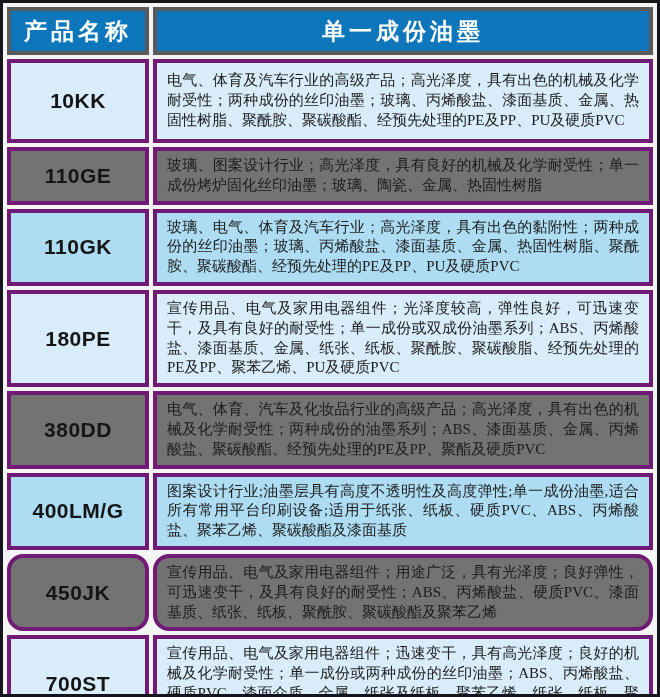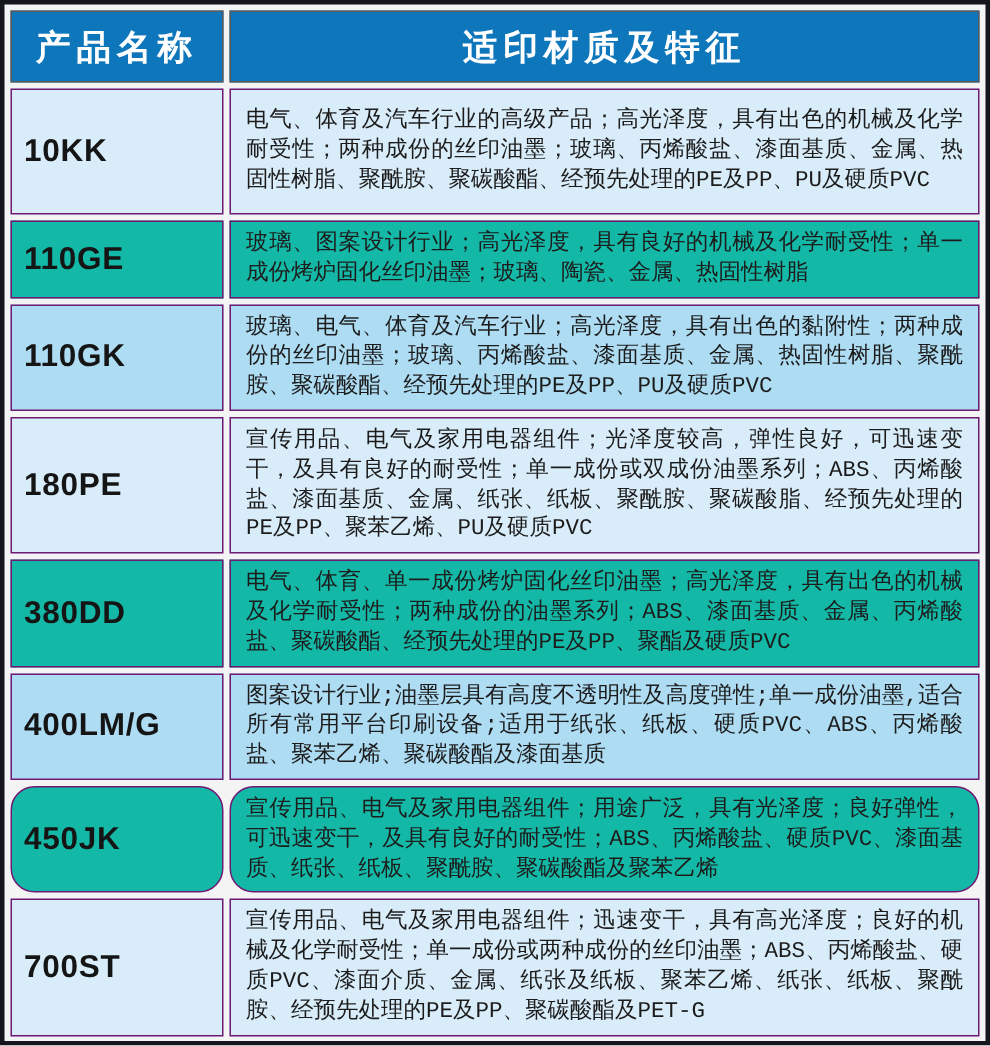--- a/index.html
+++ b/index.html
@@ -15,21 +15,21 @@
 
   table.spec {
     width: 100%;
     height: 100%;
     border-collapse: separate;
     border-spacing: 4px;
     table-layout: fixed;
   }
 
   td, th {
-    border: 1px solid #701a75;
+    border: 4px solid #701a75;
     padding: 4px 8px;
     vertical-align: middle;
   }
 
   col.c-name { width: 142px; }
   col.c-desc { width: auto; }
 
   th.hdr {
     background: #0e76bb;
     color: #ffffff;
@@ -40,36 +40,37 @@
     text-align: center;
     height: 48px;
     border-color: #5a5a5a;
   }
 
   td.name {
     font-family: "Liberation Sans", sans-serif;
     font-weight: bold;
     font-size: 21px;
     color: #151515;
+    text-align: center;
     letter-spacing: 0.5px;
   }
 
   td.desc {
-    font-family: Liberation Mono, monospace;
+    font-family: Liberation Serif, serif;
     font-size: 15px;
     line-height: 1.32;
     color: #1c1c1c;
     text-align: justify;
     text-justify: inter-character;
     padding: 5px 10px;
   }
 
   tr.shade-light td { background: #d9ecf9; }
   tr.shade-med   td { background: #aedcf3; }
-  tr.shade-white td { background: #14b8a6; margin-top: 23px; }
+  tr.shade-white td { background: #737373; margin-top: 23px; }
 
   
   tr[data-row="0"] td { height: 84px; }
   tr[data-row="1"] td { height: 46px; }
   tr[data-row="2"] td { height: 70px; }
   tr[data-row="3"] td { height: 46px; }
   tr[data-row="4"] td { height: 78px; }
   tr[data-row="5"] td { height: 66px; }
   tr[data-row="6"] td { height: 66px; }
   tr[data-row="7"] td { height: 64px; border-radius: 16px; }
@@ -80,21 +81,21 @@
 
 <div class="sheet">
   <table class="spec">
     <colgroup>
       <col class="c-name">
       <col class="c-desc">
     </colgroup>
     <thead>
       <tr>
         <th class="hdr">产品名称</th>
-        <th class="hdr">适印材质及特征</th>
+        <th class="hdr">单一成份油墨</th>
       </tr>
     </thead>
     <tbody>
       <tr data-row="0" class="shade-light">
         <td class="name">10KK</td>
         <td class="desc">电气、体育及汽车行业的高级产品；高光泽度，具有出色的机械及化学耐受性；两种成份的丝印油墨；玻璃、丙烯酸盐、漆面基质、金属、热固性树脂、聚酰胺、聚碳酸酯、经预先处理的PE及PP、PU及硬质PVC</td>
       </tr>
       <tr data-row="1" class="shade-white">
         <td class="name">110GE</td>
         <td class="desc">玻璃、图案设计行业；高光泽度，具有良好的机械及化学耐受性；单一成份烤炉固化丝印油墨；玻璃、陶瓷、金属、热固性树脂</td>
@@ -102,21 +103,21 @@
       <tr data-row="2" class="shade-med">
         <td class="name">110GK</td>
         <td class="desc">玻璃、电气、体育及汽车行业；高光泽度，具有出色的黏附性；两种成份的丝印油墨；玻璃、丙烯酸盐、漆面基质、金属、热固性树脂、聚酰胺、聚碳酸酯、经预先处理的PE及PP、PU及硬质PVC</td>
       </tr>
       <tr data-row="4" class="shade-light">
         <td class="name">180PE</td>
         <td class="desc">宣传用品、电气及家用电器组件；光泽度较高，弹性良好，可迅速变干，及具有良好的耐受性；单一成份或双成份油墨系列；ABS、丙烯酸盐、漆面基质、金属、纸张、纸板、聚酰胺、聚碳酸脂、经预先处理的PE及PP、聚苯乙烯、PU及硬质PVC</td>
       </tr>
       <tr data-row="5" class="shade-white">
         <td class="name">380DD</td>
-        <td class="desc">电气、体育、单一成份烤炉固化丝印油墨；高光泽度，具有出色的机械及化学耐受性；两种成份的油墨系列；ABS、漆面基质、金属、丙烯酸盐、聚碳酸酯、经预先处理的PE及PP、聚酯及硬质PVC</td>
+        <td class="desc">电气、体育、汽车及化妆品行业的高级产品；高光泽度，具有出色的机械及化学耐受性；两种成份的油墨系列；ABS、漆面基质、金属、丙烯酸盐、聚碳酸酯、经预先处理的PE及PP、聚酯及硬质PVC</td>
       </tr>
       <tr data-row="6" class="shade-med">
         <td class="name">400LM/G</td>
         <td class="desc">图案设计行业;油墨层具有高度不透明性及高度弹性;单一成份油墨,适合所有常用平台印刷设备;适用于纸张、纸板、硬质PVC、ABS、丙烯酸盐、聚苯乙烯、聚碳酸酯及漆面基质</td>
       </tr>
       <tr data-row="7" class="shade-white">
         <td class="name">450JK</td>
         <td class="desc">宣传用品、电气及家用电器组件；用途广泛，具有光泽度；良好弹性，可迅速变干，及具有良好的耐受性；ABS、丙烯酸盐、硬质PVC、漆面基质、纸张、纸板、聚酰胺、聚碳酸酯及聚苯乙烯</td>
       </tr>
       <tr data-row="8" class="shade-light">

